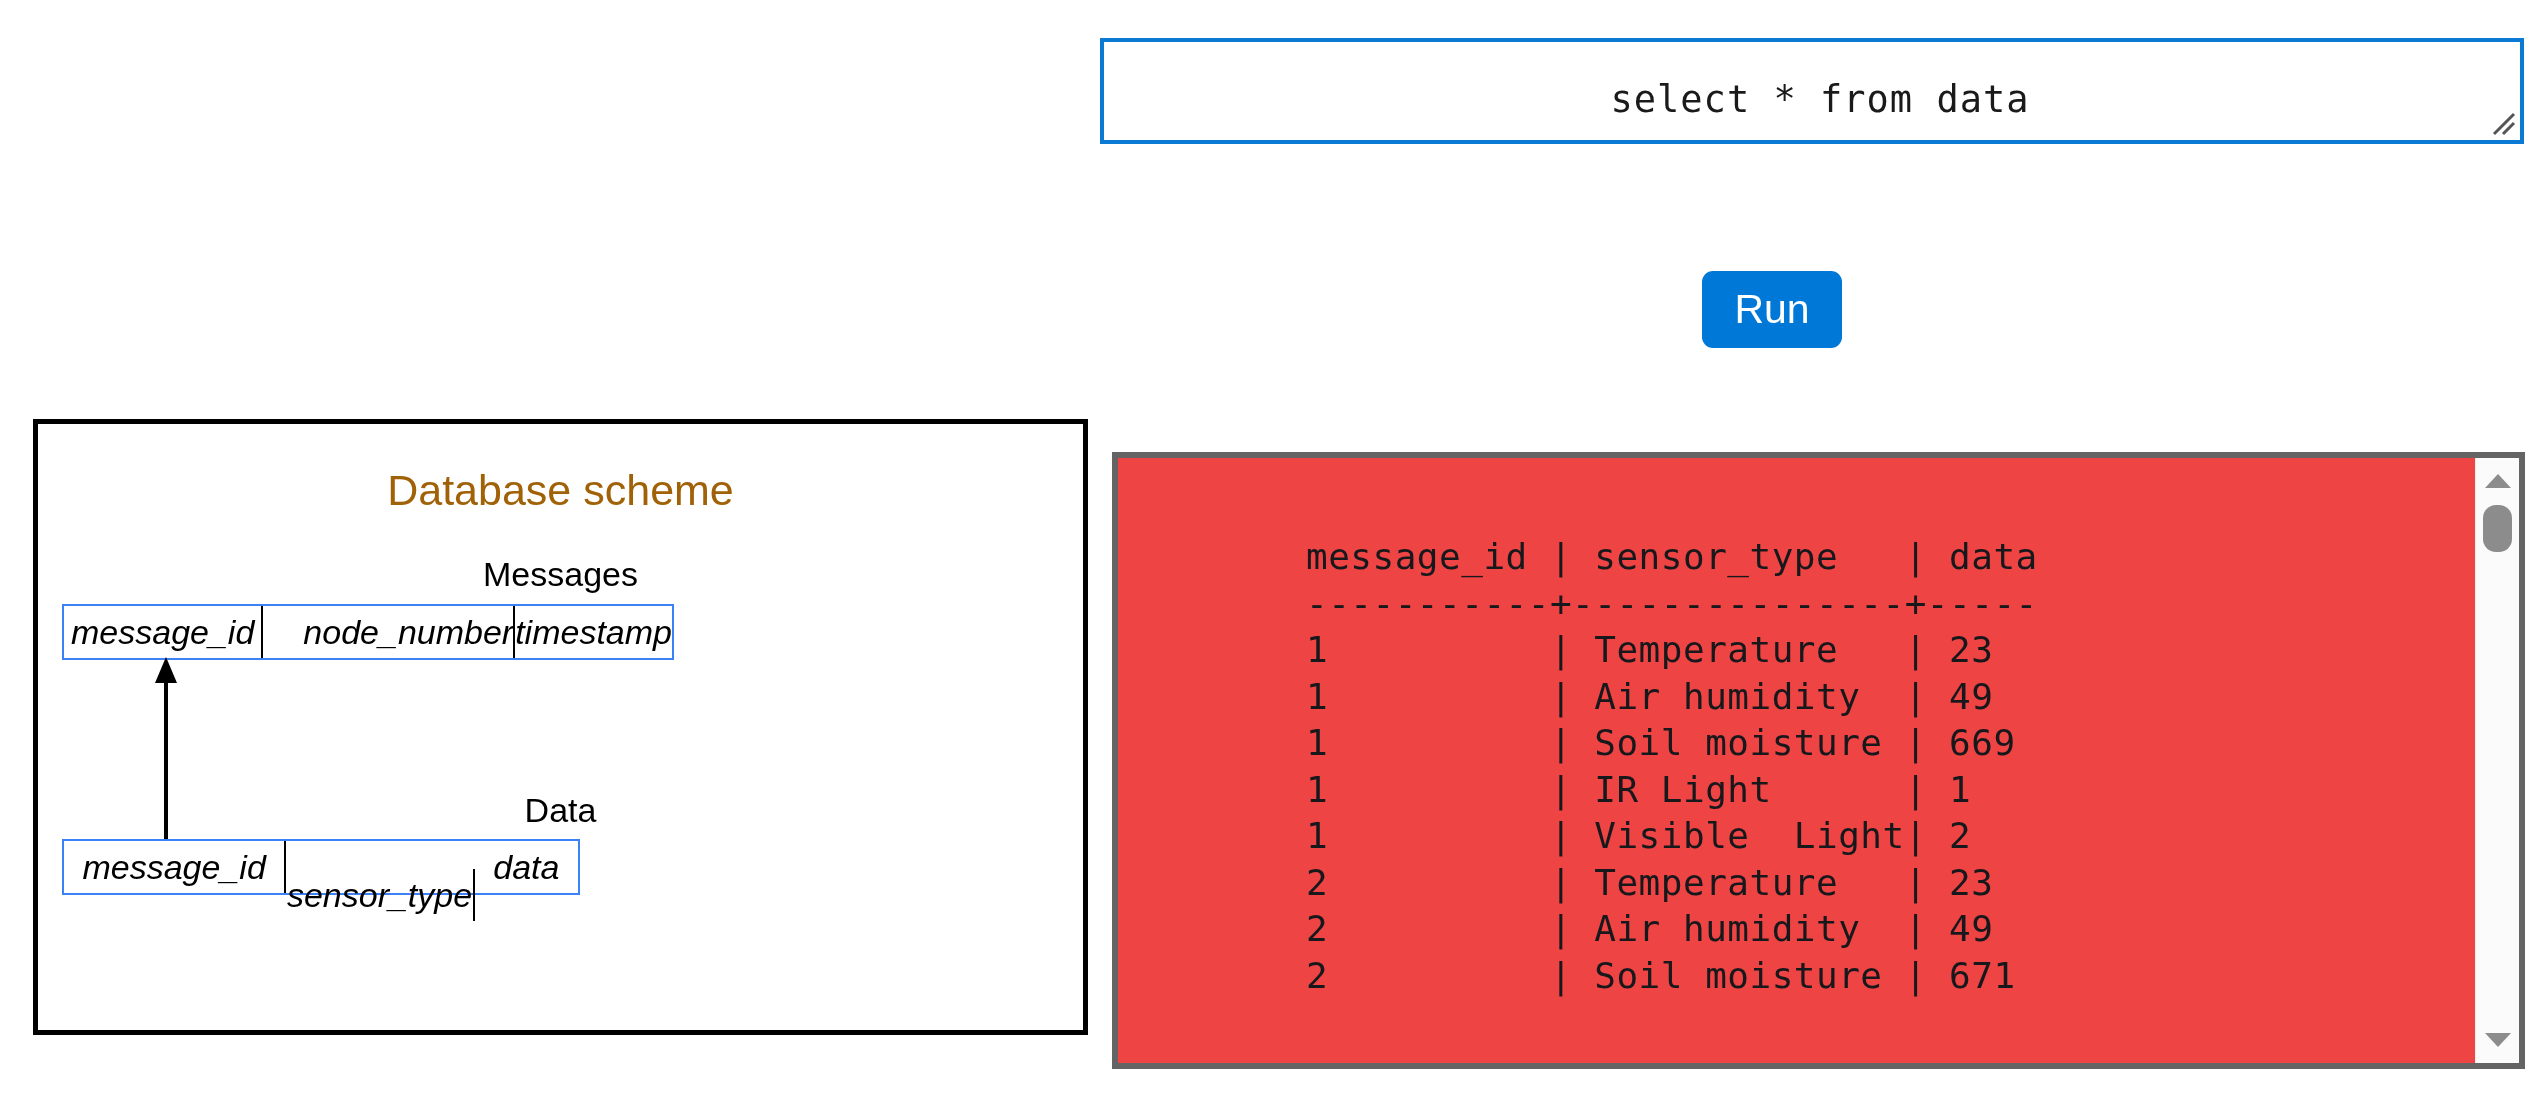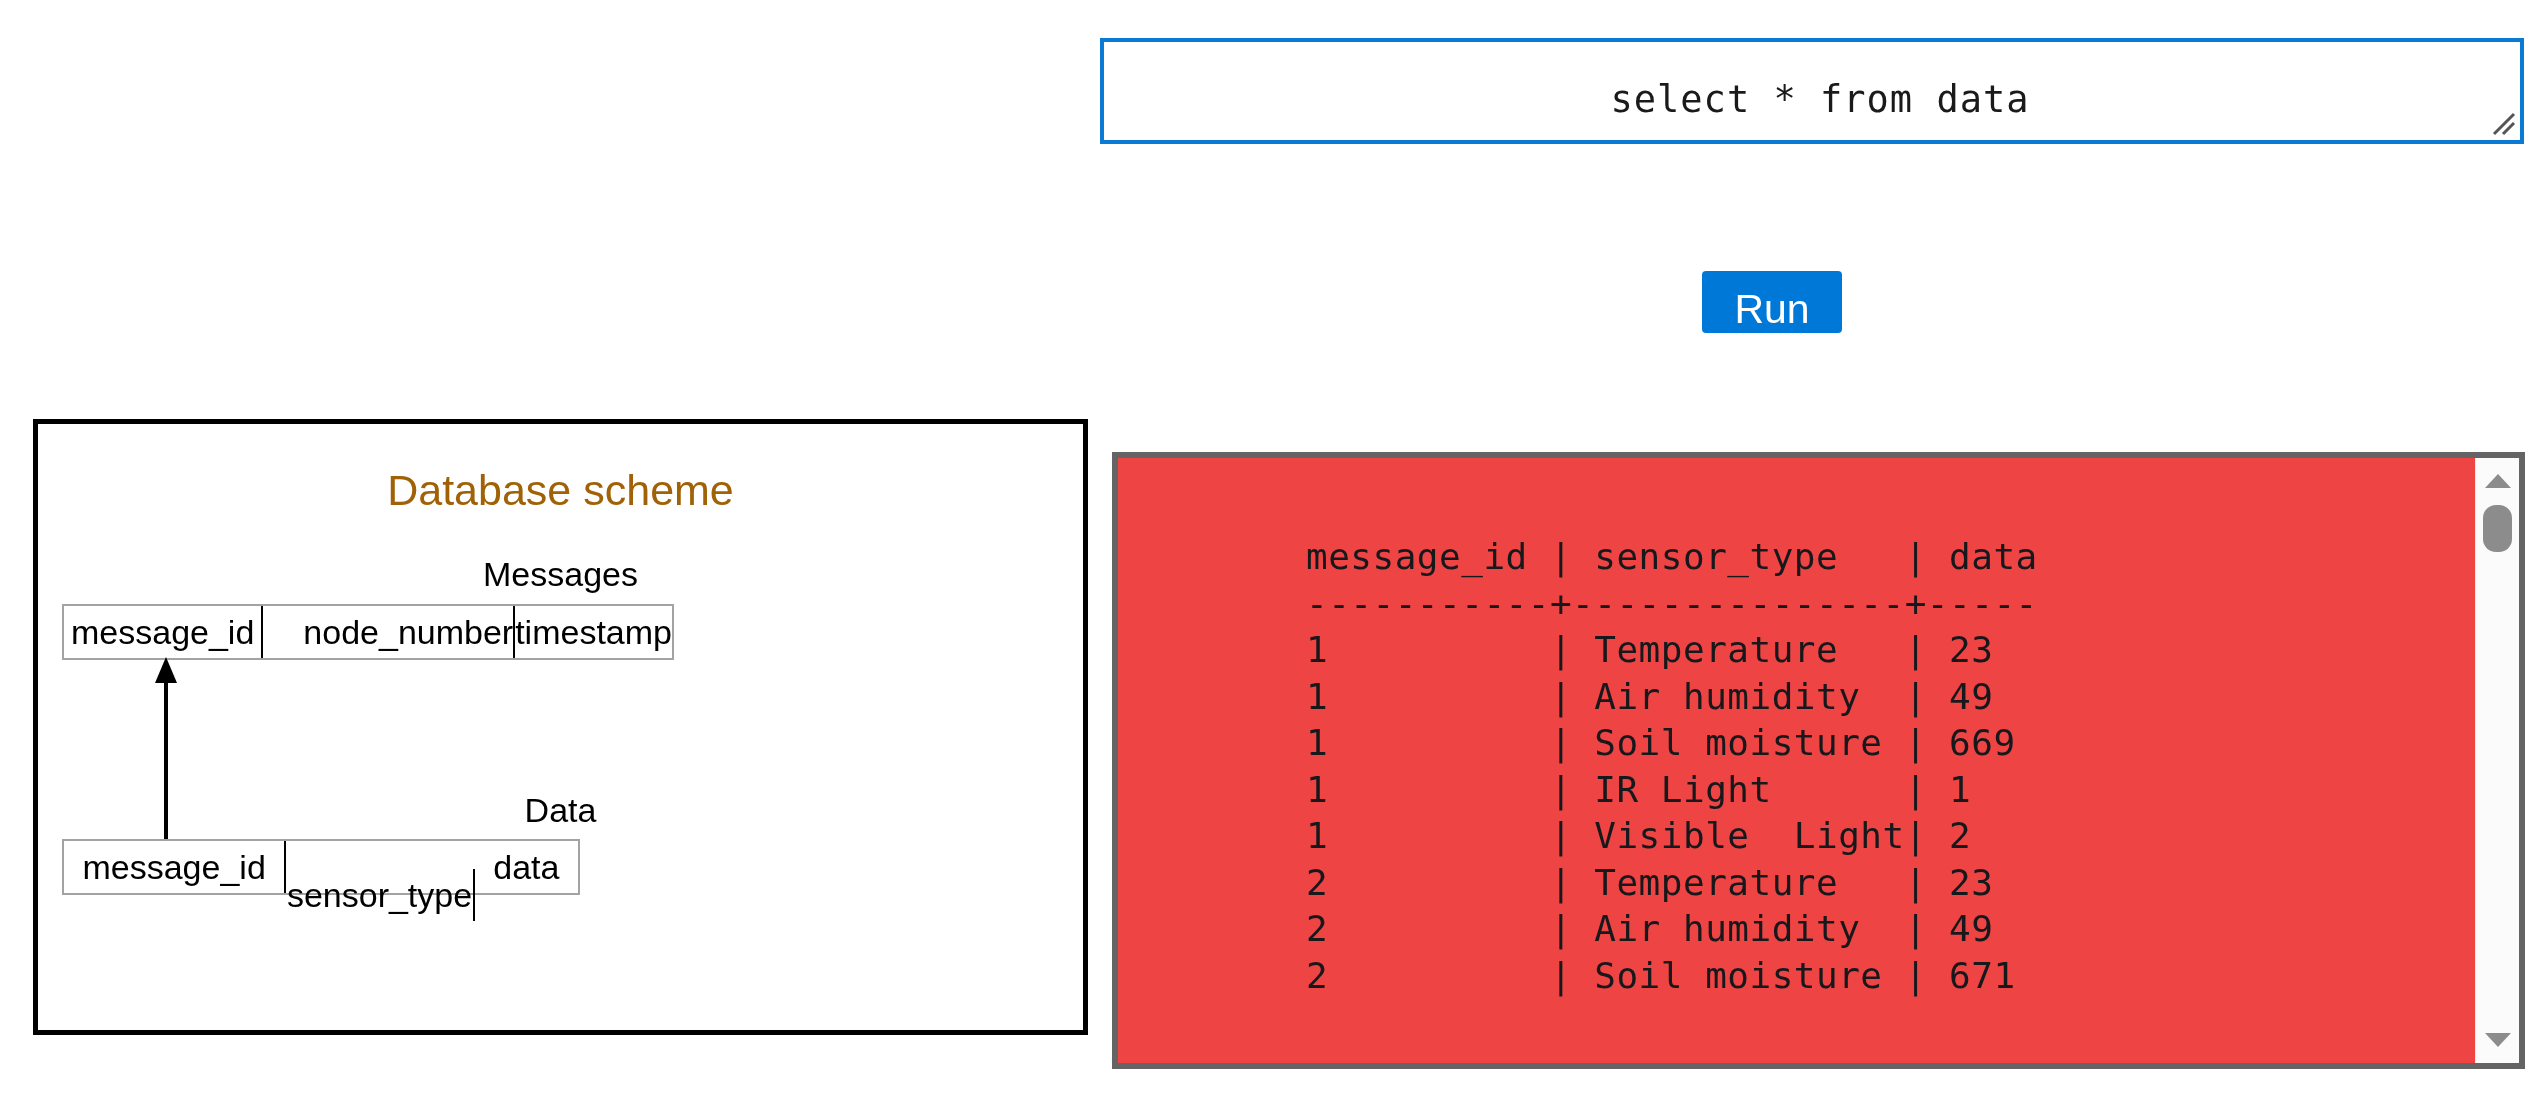--- a/index.html
+++ b/index.html
@@ -47,24 +47,24 @@
     width: 26px;
     height: 26px;
   }
 
   
   #run-button {
     position: absolute;
     left: 1702px;
     top: 271px;
     width: 140px;
-    height: 62px;
+    height: 77px;
     background: #0078d7;
     border: none;
-    border-radius: 4px;
+    border-radius: 11px;
     color: #ffffff;
     font-family: "Liberation Sans", sans-serif;
     font-size: 41px;
     line-height: 77px;
     text-align: center;
     cursor: pointer;
     padding: 0;
   }
   #schema-box {
     position: absolute;
@@ -92,23 +92,24 @@
     text-align: center;
     font-size: 34px;
     color: #000000;
   }
   #messages-caption { top: 131px; }
   #data-caption { top: 367px; }
 
   .schema-table {
     position: absolute;
     display: flex;
-    border: 2px solid #a3a3a3;
-    box-sizing: border-box;
-    background: #ffffff;
+    border: 2px solid #3b82f6;
+    box-sizing: border-box;
+    background: #ffffff;
+    font-style: italic;
   }
   .schema-cell {
     box-sizing: border-box;
     font-size: 34px;
     color: #000000;
     display: flex;
     align-items: center;
     justify-content: center;
     height: 100%;
     border-right: 2px solid #000000;

